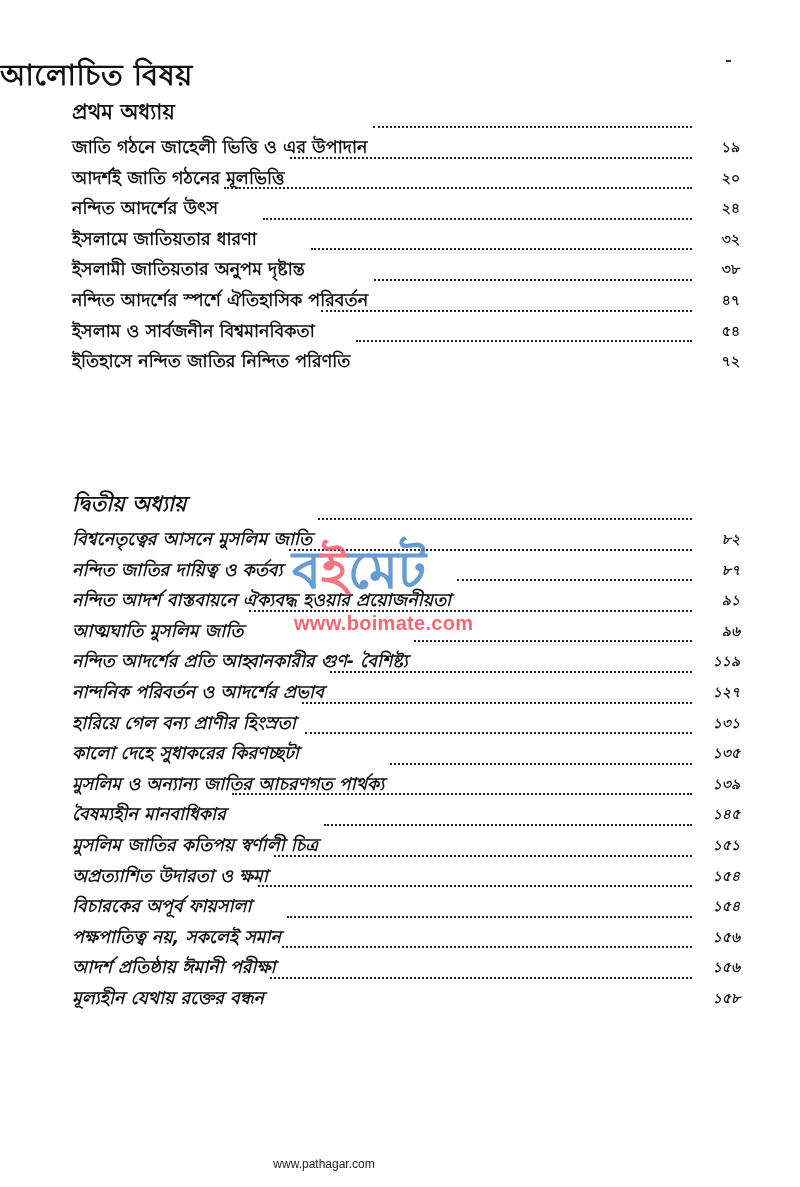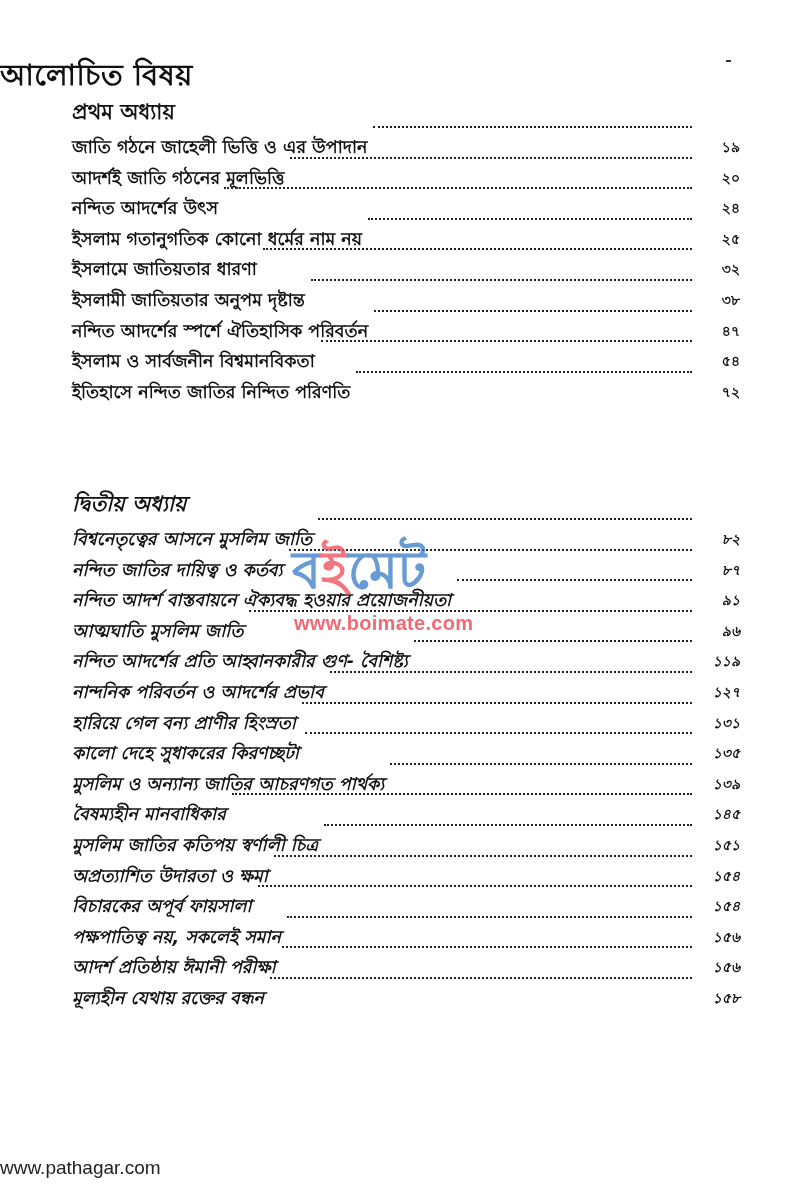--- a/index.html
+++ b/index.html
@@ -103,23 +103,23 @@
       font-weight: bold;
       color: #ef4f5c;
       opacity: 0.85;
       letter-spacing: 0.3px;
     }
     .footer {
       position: absolute;
       left: 0;
       width: 648px;
       top: 1157px;
-      text-align: left;
+      text-align: center;
       font-family: "Liberation Sans", sans-serif;
-      font-size: 19px;
+      font-size: 12px;
       color: #222;
     }
   </style>
 </head>
 <body>
 
 <div>
   <div class="page-title">আলোচিত বিষয়</div>
   <div class="stray-dash"></div>
 
@@ -135,25 +135,20 @@
       <span class="toc-title">আদর্শই জাতি গঠনের মূলভিত্তি</span>
       <span class="toc-leader"></span>
       <span class="toc-page">২০</span>
     </div>
     <div class="toc-row">
       <span class="toc-title">নন্দিত আদর্শের উৎস</span>
       <span class="toc-leader"></span>
       <span class="toc-page">২৪</span>
     </div>
     <div class="toc-row">
-      <span class="toc-title">ইসলাম গতানুগতিক কোনো ধর্মের নাম নয়</span>
-      <span class="toc-leader"></span>
-      <span class="toc-page">২৫</span>
-    </div>
-    <div class="toc-row">
       <span class="toc-title">ইসলামে জাতিয়তার ধারণা</span>
       <span class="toc-leader"></span>
       <span class="toc-page">৩২</span>
     </div>
     <div class="toc-row">
       <span class="toc-title">ইসলামী জাতিয়তার অনুপম দৃষ্টান্ত</span>
       <span class="toc-leader"></span>
       <span class="toc-page">৩৮</span>
     </div>
     <div class="toc-row">

